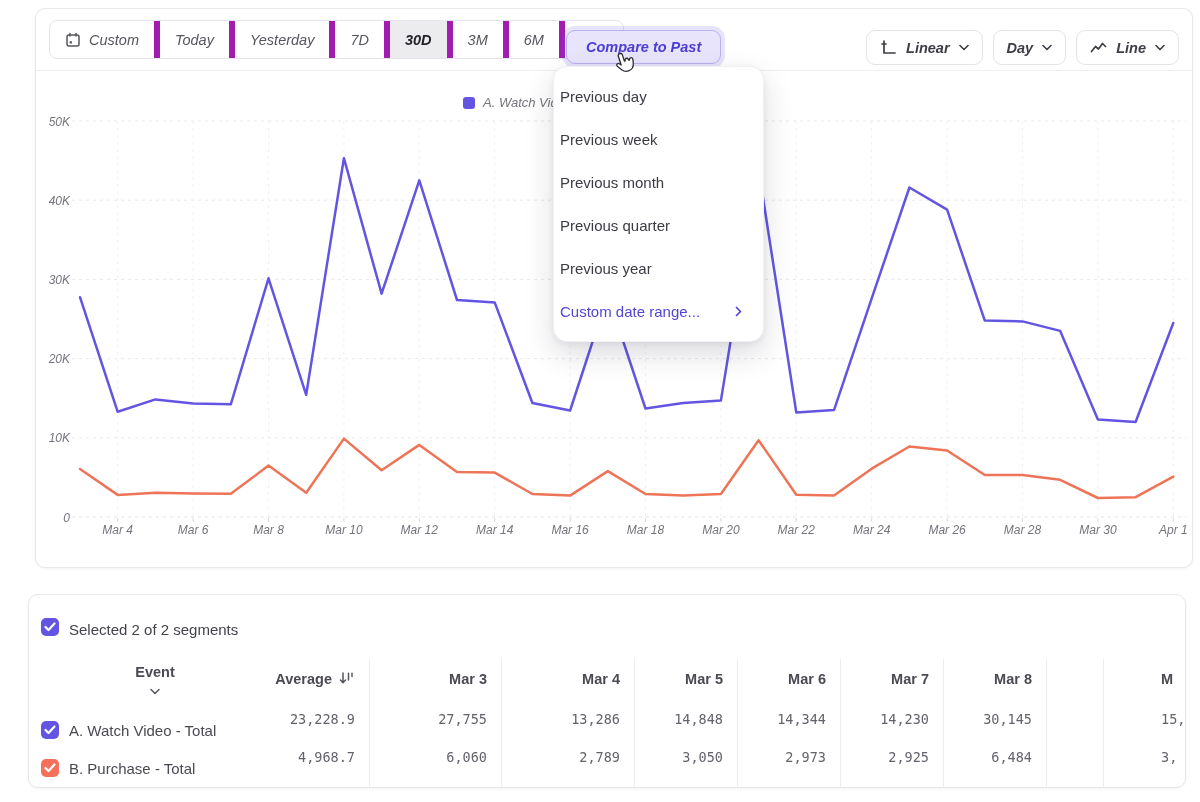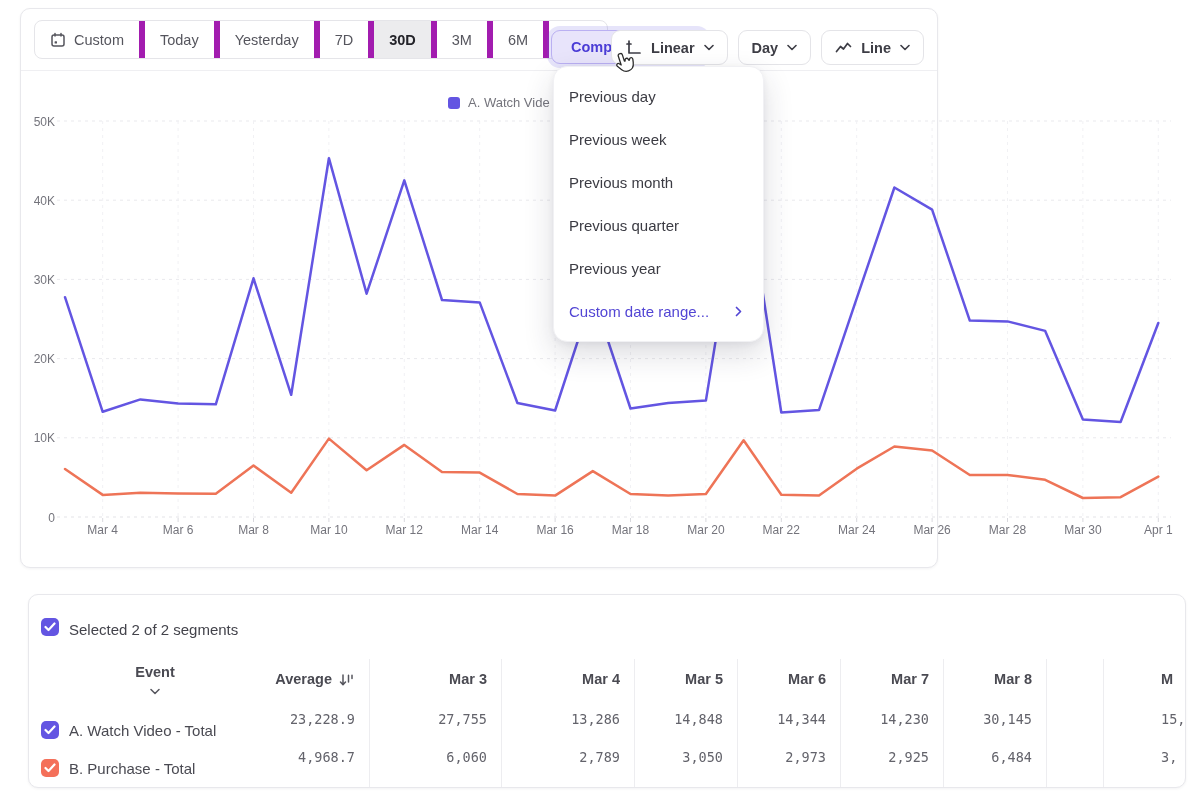--- a/index.html
+++ b/index.html
@@ -3,21 +3,21 @@
 <meta charset="utf-8">
 <style>
   html,body{margin:0;padding:0;}
   body{
     width:1200px;height:802px;position:relative;overflow:hidden;
     background:#ffffff;font-family:"Liberation Sans",sans-serif;
     -webkit-font-smoothing:antialiased;
   }
   .card{position:absolute;background:#fff;border:1px solid #e8e8ec;border-radius:10px;
         box-shadow:0 1px 3px rgba(20,20,40,.05);box-sizing:border-box;}
-  #chart-card{left:20px;top:8px;width:918px;height:560px;}
+  #chart-card{left:35px;top:8px;width:1158px;height:560px;font-style:italic;}
   #table-card{left:28px;top:594px;width:1158px;height:194px;overflow:hidden;}
 
   
   #toolbar{position:absolute;left:0;top:0;right:0;height:62px;border-bottom:1px solid #efeff2;
            display:flex;align-items:center;padding:0 13px;box-sizing:border-box;}
   #range-group{display:flex;align-items:stretch;height:37px;border:1px solid #e5e5e9;
                border-radius:8px;overflow:hidden;background:#fff;}
   .range-item{display:flex;align-items:center;gap:8px;padding:0 15px;font-size:14.5px;
               color:#55555d;border-left:6px solid #a21caf;cursor:pointer;white-space:nowrap;}
   .range-item:first-child{border-left:none;}
@@ -39,21 +39,21 @@
   #legend-swatch{width:12px;height:12px;border-radius:3px;}
   #legend-label{font-size:13px;color:#74747c;white-space:nowrap;}
 
   
   #chart-svg{position:absolute;left:0;top:62px;}
 
   
   #compare-menu{position:absolute;left:553px;top:66px;width:209px;z-index:50;background:#fff;
                 border:1px solid #f1f1f4;border-radius:14px;padding:8px 0;
                 box-shadow:0 12px 30px rgba(35,35,60,.16),0 2px 6px rgba(35,35,60,.06);}
-  .menu-item{height:43px;display:flex;align-items:center;padding:0 15px;font-size:15px;
+  .menu-item{height:43px;display:flex;align-items:center;padding:0 6px;font-size:15px;
              color:#3b3b43;cursor:pointer;}
   .menu-item.accent{color:#5245d4;justify-content:space-between;padding-right:21px;}
 
   
   #cursor{position:absolute;left:612px;top:50px;z-index:60;transform:rotate(-18deg);}
 
   
   #control-row{position:absolute;left:0;top:0;right:0;height:64px;}
   #select-all{position:absolute;left:12px;top:23px;}
   #selected-label{position:absolute;left:40px;top:26px;font-size:15px;color:#43434b;}
@@ -63,21 +63,21 @@
                 width:130px;margin-left:9px;font-family:"Liberation Sans",sans-serif;}
   #search-input::placeholder{color:#9a9aa2;}
 
   .trow{display:grid;grid-template-columns:212px 128px 132px 133px 103px 103px 103px 103px 190px;
         align-items:center;position:absolute;left:0;width:1210px;}
   #header-row{top:64px;height:40px;}
   .th{font-size:14.5px;color:#4a4a52;font-weight:700;}
   .cell-num{text-align:right;padding-right:14px;}
   .clip-col{text-align:left;padding-left:115px;white-space:nowrap;}
   .event-head{display:flex;align-items:center;gap:8px;padding-left:40px;flex-direction:column;}
-  .avg-head{display:flex;justify-content:flex-end;align-items:flex-end;gap:7px;padding-right:14px;}
+  .avg-head{display:flex;justify-content:flex-end;align-items:flex-start;gap:7px;padding-right:14px;}
   .data-row{height:38px;}
   .row-a{top:104px;} .row-b{top:142px;}
   .name-cell{display:flex;align-items:center;gap:10px;padding-left:12px;font-size:15px;color:#4a4a52;margin-top:22px;}
   .num{font-family:"DejaVu Sans Mono",monospace;font-size:13.5px;color:#63636b;}
   .cb{width:18px;height:18px;border-radius:5px;display:inline-flex;align-items:center;
       justify-content:center;flex:0 0 auto;cursor:pointer;}
   .vsep{position:absolute;top:64px;height:130px;width:1px;background:#ededf0;}
 </style>
 </head>
 <body>

